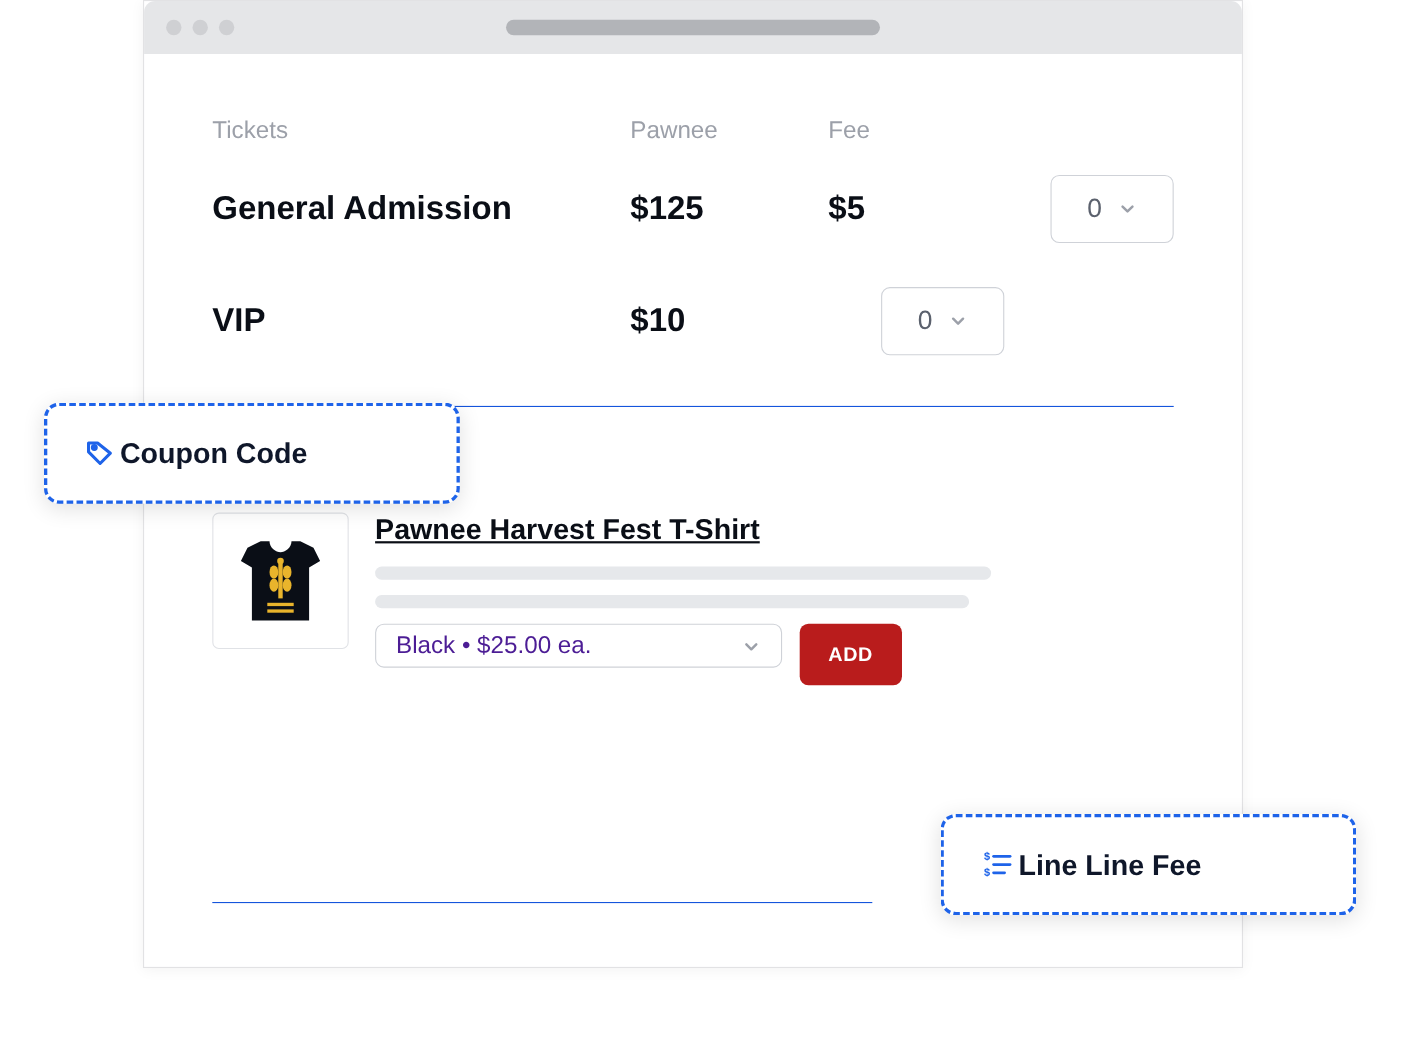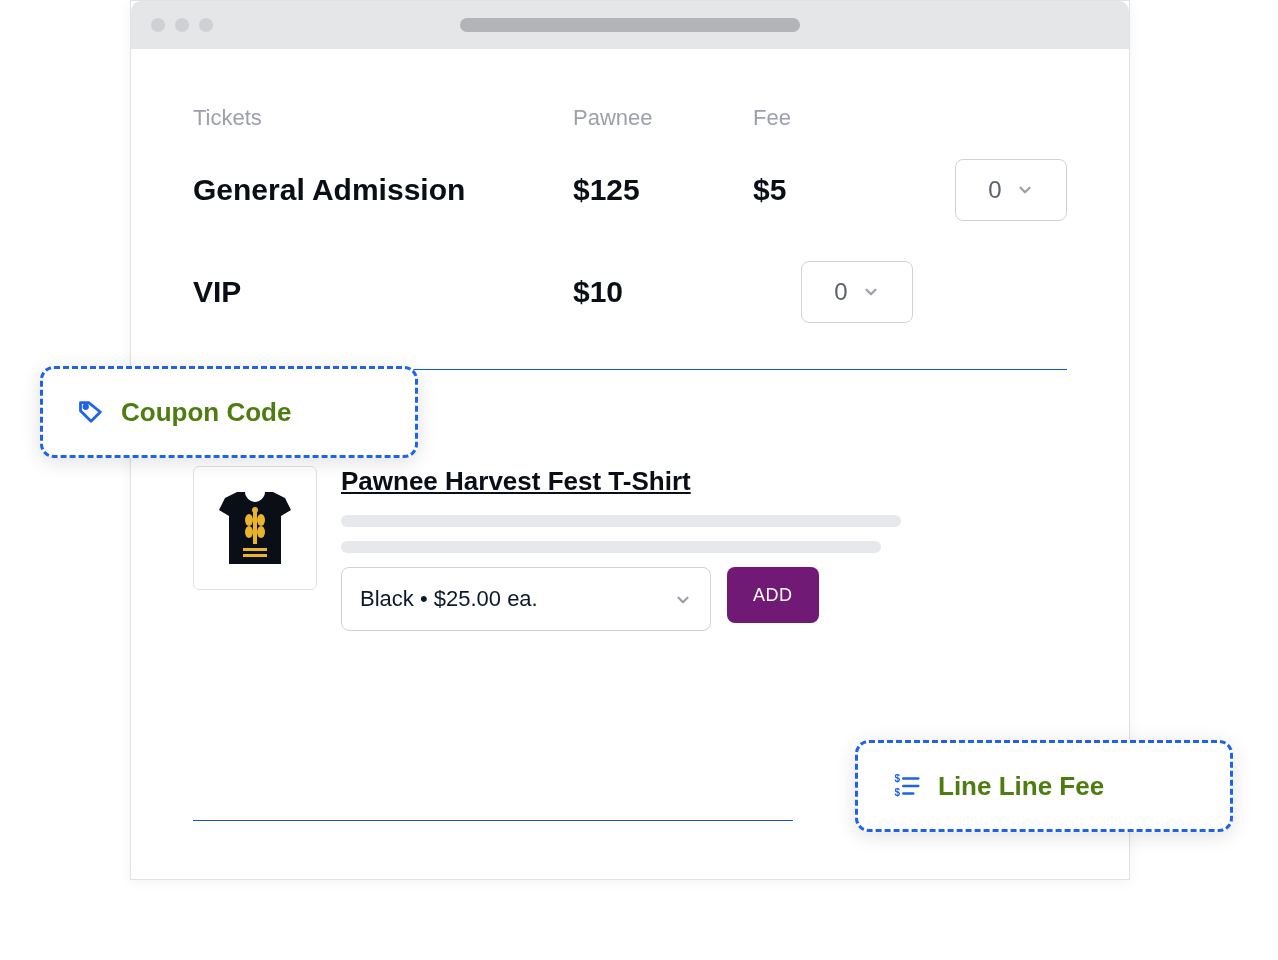--- a/index.html
+++ b/index.html
@@ -69,42 +69,42 @@
   .thumb {
     width:124px; height:124px; border:1px solid #e0e2e6; border-radius:6px;
     display:flex; align-items:center; justify-content:center; background:#fff;
   }
   .addon-body { flex:1; }
   .addon-title { font-size:26px; font-weight:700; margin-bottom:18px;text-decoration:underline; }
   .skel { height:12px; background:#e6e8eb; border-radius:6px; margin-bottom:14px; }
   .skel.w1 { width:560px; } .skel.w2 { width:540px; }
   .opt-row { display:flex; gap:16px; margin-top:14px; }
   .selectbox {
-    width:370px; height:64px; border:1px solid #cfd2d8; border-radius:8px;
+    width:370px; height:40px; border:1px solid #cfd2d8; border-radius:8px;
     display:flex; align-items:center; padding:0 18px;
-    font-size:22px; color:#0f172a; background:#fff; cursor:pointer;
+    font-size:22px; color:#4c1d95; background:#fff; cursor:pointer;
     justify-content:space-between;
   }
   .addbtn {
-    height:56px; padding:0 26px; border-radius:8px; background:#701a75; color:#fff;
-    font-size:18px; font-weight:400; letter-spacing:.5px;
+    height:56px; padding:0 26px; border-radius:8px; background:#b91c1c; color:#fff;
+    font-size:18px; font-weight:700; letter-spacing:.5px;
     display:flex; align-items:center; justify-content:center; cursor:pointer;
   }
   .divider2 {
     position:absolute; left:62px; bottom:58px;
     height:1px; width:600px; background:#1555dc;
   }
   
   .callout {
     position:absolute;
     background:#ffffff;
     border:3px dashed #1e63e9;
     border-radius:14px;
-    display:flex; align-items:center; gap:16px;
-    color:#4d7c0f; font-size:26px; font-weight:600;
+    display:flex; align-items:center; gap:4px;
+    color:#0f172a; font-size:26px; font-weight:600;
     padding:0 34px;
     box-shadow:0 4px 20px rgba(0,0,0,0.12);
   }
   .callout.coupon { left:40px; top:366px; width:378px; height:92px; }
   .callout.lineitem { left:855px; top:740px; width:378px; height:92px; }
   .icon { display:inline-flex; }
 </style>
 </head>
 <body>
 

